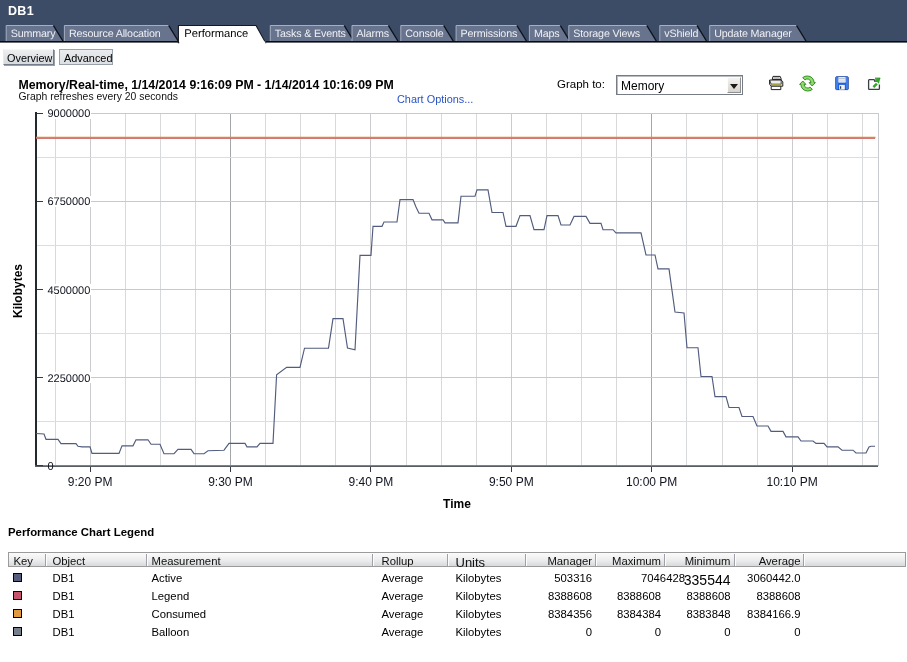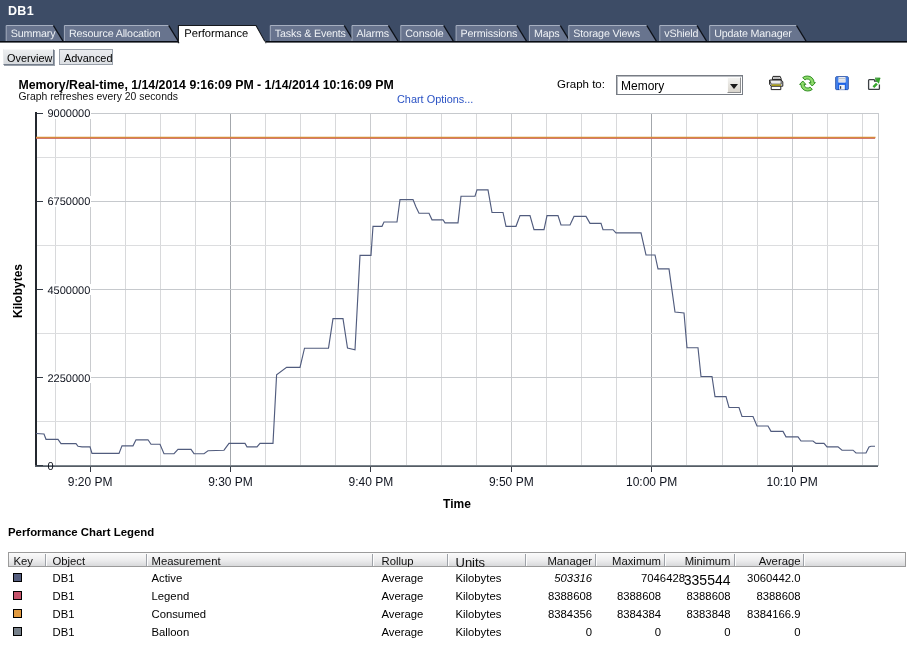--- a/index.html
+++ b/index.html
@@ -199,21 +199,21 @@
 <div style="position:absolute;left:455.5px;top:554.5px;font-size:13px;color:#101010;">Units</div>
 <div style="position:absolute;left:492px;top:554.5px;width:100px;text-align:right;font-size:11.3px;color:#101010;">Manager</div>
 <div style="position:absolute;left:561px;top:554.5px;width:100px;text-align:right;font-size:11.3px;color:#101010;">Maximum</div>
 <div style="position:absolute;left:630.5px;top:554.5px;width:100px;text-align:right;font-size:11.3px;color:#101010;">Minimum</div>
 <div style="position:absolute;left:700.5px;top:554.5px;width:100px;text-align:right;font-size:11.3px;color:#101010;">Average</div>
 <div style="position:absolute;left:12.5px;top:573.1px;width:9px;height:9px;background:#545d7e;border:1px solid #000;"></div>
 <div style="position:absolute;left:52.5px;top:571.6px;font-size:11.3px;color:#000;">DB1</div>
 <div style="position:absolute;left:151.5px;top:571.6px;font-size:11.3px;color:#000;">Active</div>
 <div style="position:absolute;left:381.5px;top:571.6px;font-size:11.3px;color:#000;">Average</div>
 <div style="position:absolute;left:455.5px;top:571.6px;font-size:11.3px;color:#000;">Kilobytes</div>
-<div style="position:absolute;left:482px;top:571.6px;width:110px;text-align:right;font-size:11.3px;color:#000;font-style:italic;">503316</div>
+<div style="position:absolute;left:482px;top:571.6px;width:110px;text-align:right;font-size:11.3px;color:#000;">503316</div>
 <div style="position:absolute;left:575px;top:571.6px;width:110px;text-align:right;font-size:11.3px;color:#000;">7046428</div>
 <div style="position:absolute;left:620.5px;top:571.6px;width:110px;text-align:right;font-size:14px;color:#000;">335544</div>
 <div style="position:absolute;left:690.5px;top:571.6px;width:110px;text-align:right;font-size:11.3px;color:#000;">3060442.0</div>
 <div style="position:absolute;left:12.5px;top:591.1px;width:9px;height:9px;background:#c5536b;border:1px solid #000;"></div>
 <div style="position:absolute;left:52.5px;top:589.6px;font-size:11.3px;color:#000;">DB1</div>
 <div style="position:absolute;left:151.5px;top:589.6px;font-size:11.3px;color:#000;">Legend</div>
 <div style="position:absolute;left:381.5px;top:589.6px;font-size:11.3px;color:#000;">Average</div>
 <div style="position:absolute;left:455.5px;top:589.6px;font-size:11.3px;color:#000;">Kilobytes</div>
 <div style="position:absolute;left:482px;top:589.6px;width:110px;text-align:right;font-size:11.3px;color:#000;">8388608</div>
 <div style="position:absolute;left:551px;top:589.6px;width:110px;text-align:right;font-size:11.3px;color:#000;">8388608</div>

